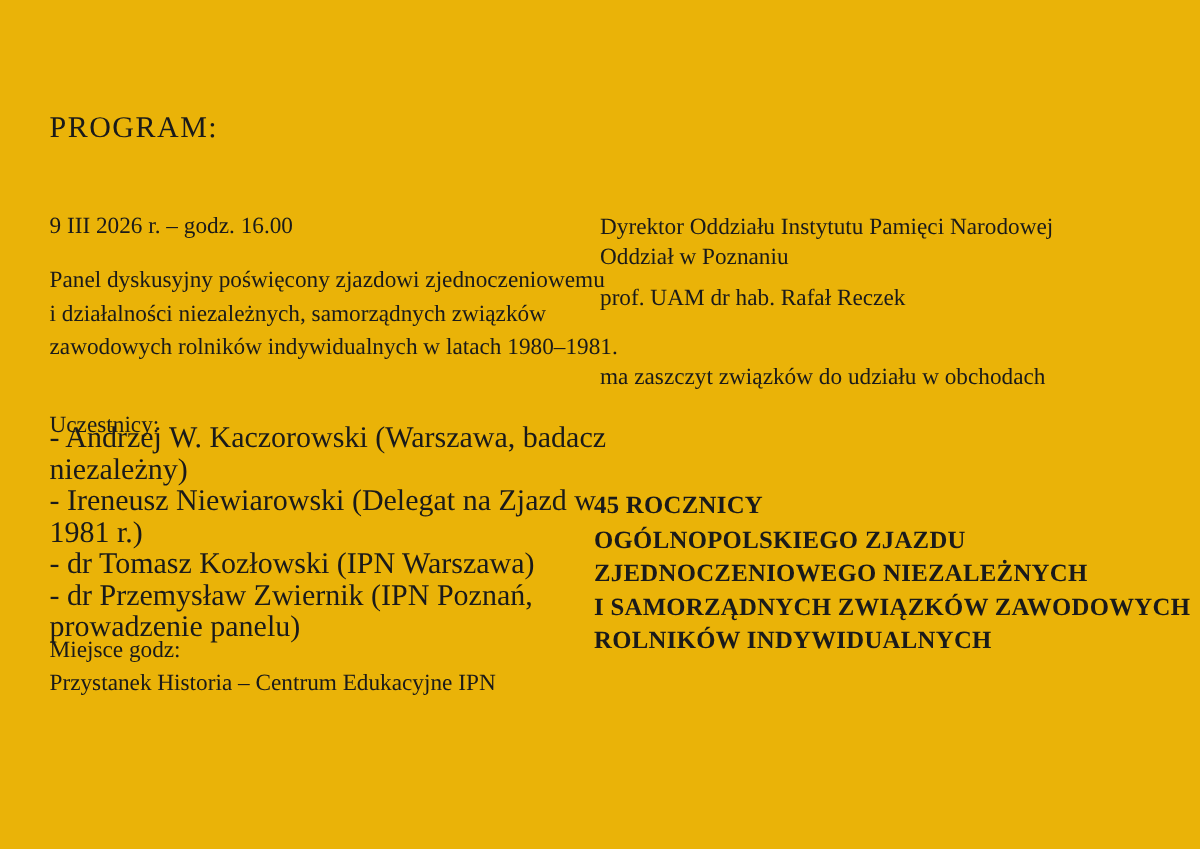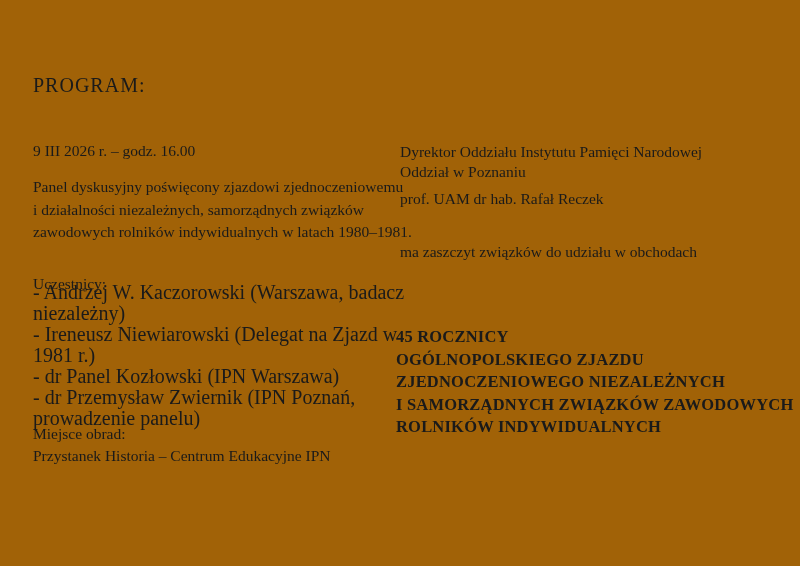--- a/index.html
+++ b/index.html
@@ -4,21 +4,21 @@
 <style>
   html, body {
     margin: 0;
     padding: 0;
     background: #ffffff;
   }
   .page {
     position: relative;
     width: 800px;
     height: 566px;
-    background: #a16207;
+    background: #eab308;
     overflow: hidden;
     font-family: "Liberation Serif", serif;
     color: #1a1a1a;
   }
   .abs { position: absolute; }
 
   
   .program-heading {
     top: 74px; left: 33px;
     font-size: 20px;
@@ -95,26 +95,26 @@
     <div>Panel dyskusyjny poświęcony zjazdowi zjednoczeniowemu</div>
     <div>i działalności niezależnych, samorządnych związków</div>
     <div>zawodowych rolników indywidualnych w latach 1980–1981.</div>
   </div>
 
   <div class="abs participants-label">Uczestnicy:</div>
 
   <div class="abs participants-list">
     <div>- Andrzej W. Kaczorowski (Warszawa, badacz niezależny)</div>
     <div>- Ireneusz Niewiarowski (Delegat na Zjazd w 1981 r.)</div>
-    <div>- dr Panel Kozłowski (IPN Warszawa)</div>
+    <div>- dr Tomasz Kozłowski (IPN Warszawa)</div>
     <div>- dr Przemysław Zwiernik (IPN Poznań, prowadzenie panelu)</div>
   </div>
 
   <div class="abs venue-block">
-    <div>Miejsce obrad:</div>
+    <div>Miejsce godz:</div>
     <div>Przystanek Historia – Centrum Edukacyjne IPN</div>
   </div>
 
   <div class="right-col">
 
     <div class="abs host-title">
       <div>Dyrektor Oddziału Instytutu Pamięci Narodowej</div>
       <div>Oddział w Poznaniu</div>
     </div>
 

